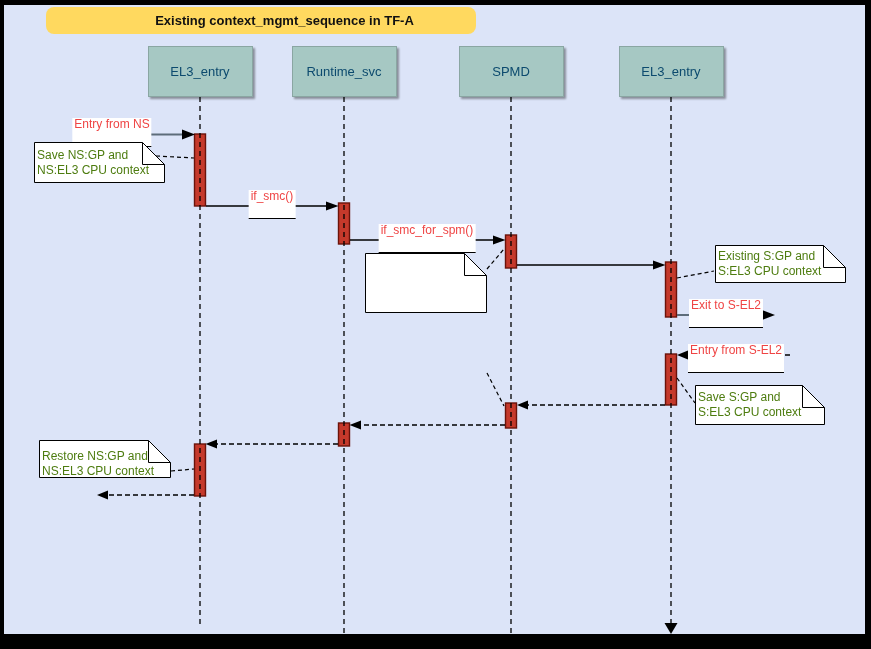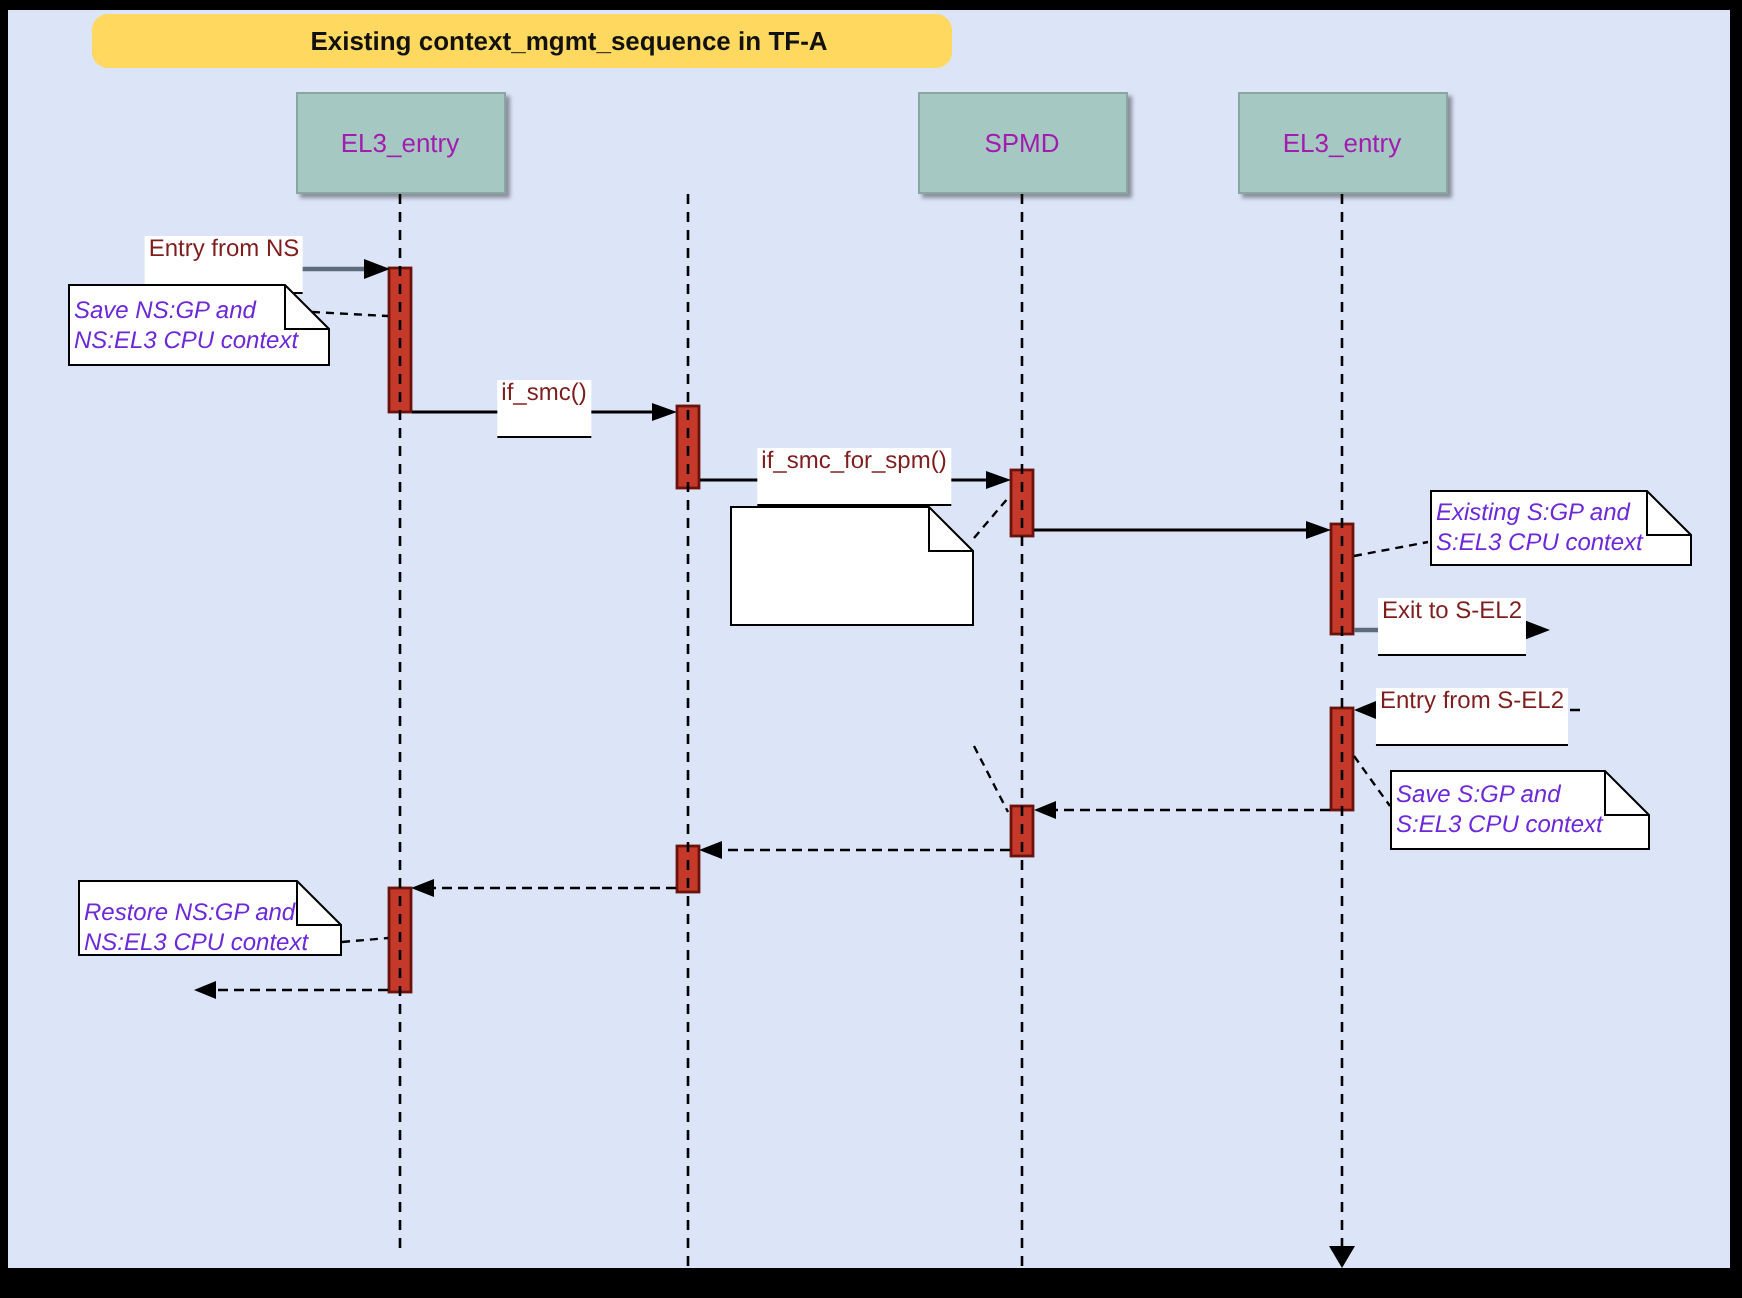--- a/index.html
+++ b/index.html
@@ -11,28 +11,28 @@
   .strip.left{left:0;top:0;width:4px;height:649px;}
   .strip.right{right:0;top:0;width:6px;height:649px;}
   .strip.bottom{left:0;bottom:0;width:871px;height:15px;}
   svg.overlay{position:absolute;left:0;top:0;z-index:1;}
   .title{position:absolute;left:46px;top:7px;width:430px;height:27px;background:#ffd95f;
          border-radius:8px;display:flex;align-items:center;justify-content:center;
          font-size:13px;font-weight:bold;color:#111;z-index:2;padding-left:47px;}
   .hdr{position:absolute;top:46px;width:105px;height:51px;background:#a6c8c3;
        border:1px solid #8aa6a2;box-shadow:2px 2px 2px rgba(0,0,0,0.38);
        display:flex;align-items:center;justify-content:center;
-       font-size:13px;color:#a21caf;z-index:2;}
+       font-size:13px;color:#0c4a6e;z-index:2;}
   .msg-label{position:absolute;transform:translateX(-50%);white-space:nowrap;
-             font-size:12px;color:#7f1d1d;background:#ffffff;padding:0 2px 15px 2px;
+             font-size:12px;color:#ef4444;background:#ffffff;padding:0 2px 15px 2px;
              border-bottom:1px solid #000;line-height:13px;z-index:2;}
   .note{position:absolute;z-index:2;}
   .note svg{position:absolute;left:0;top:0;}
   .note-text{position:absolute;left:3px;top:0;height:100%;display:flex;align-items:center;
-             font-size:12px;line-height:15px;color:#6d28d9;white-space:pre-line;z-index:1;font-style:italic;}
+             font-size:12px;line-height:15px;color:#4d7c0f;white-space:pre-line;z-index:1;}
 </style>
 </head>
 <body>
 
 <div class="frame">
 
   <svg class="overlay" width="871" height="649">
 
     <g fill="#c5392b" stroke="#6b130a" stroke-width="1.4">
       <rect x="194.5" y="134" width="11" height="72"></rect>
@@ -97,20 +97,23 @@
       <line x1="487" y1="373" x2="504" y2="406"></line>
       <line x1="171" y1="471" x2="194" y2="469"></line>
     </g>
   </svg>
 
   <div class="title">Existing context_mgmt_sequence in TF-A</div>
 
   <div class="hdr" style="left:147.5px">
     <span>EL3_entry</span>
   </div>
+  <div class="hdr" style="left:291.5px">
+    <span>Runtime_svc</span>
+  </div>
   <div class="hdr" style="left:458.5px">
     <span>SPMD</span>
   </div>
   <div class="hdr" style="left:618.5px">
     <span>EL3_entry</span>
   </div>
 
   <div class="msg-label" style="left:112px;top:118px">Entry from NS</div>
   <div class="msg-label" style="left:272px;top:190px">if_smc()</div>
   <div class="msg-label" style="left:427px;top:224px">if_smc_for_spm()</div>

